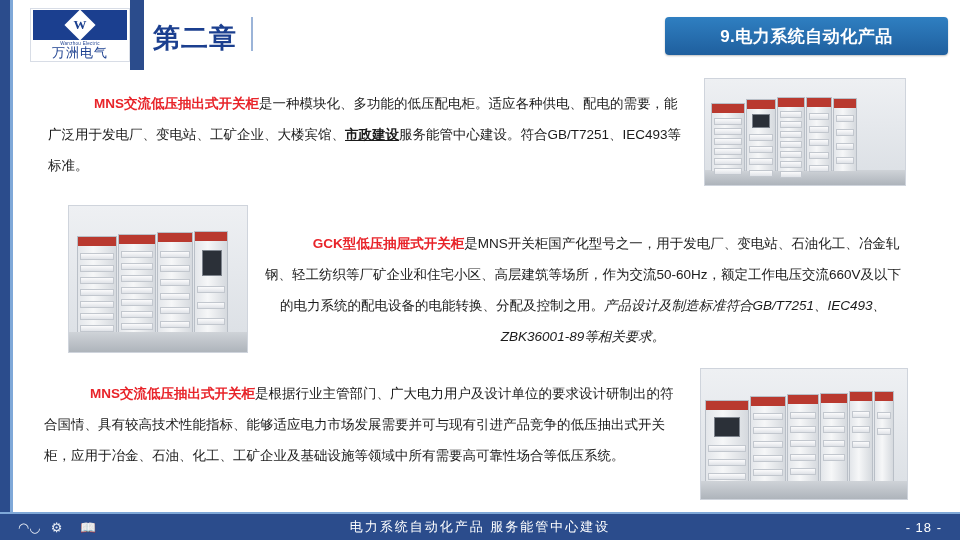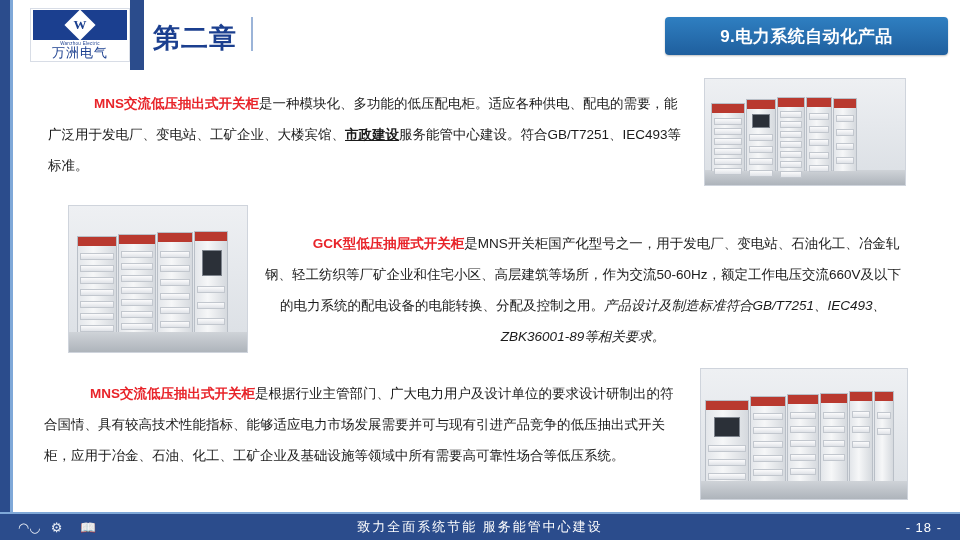--- a/index.html
+++ b/index.html
@@ -395,17 +395,17 @@
     </div>
   </div>
 
   <div class="footer-accent"></div>
   <div class="footer">
     <div class="footer-icons">
       <div class="f-icon">◠◡</div>
       <div class="f-icon">⚙</div>
       <div class="f-icon">📖</div>
     </div>
-    <div class="footer-center">致力全面系统节能  服务能管中心建设</div>
+    <div class="footer-center">电力系统自动化产品  服务能管中心建设</div>
     <div class="footer-page">- 18 -</div>
   </div>
 
 </div>
 
 </body></html>

